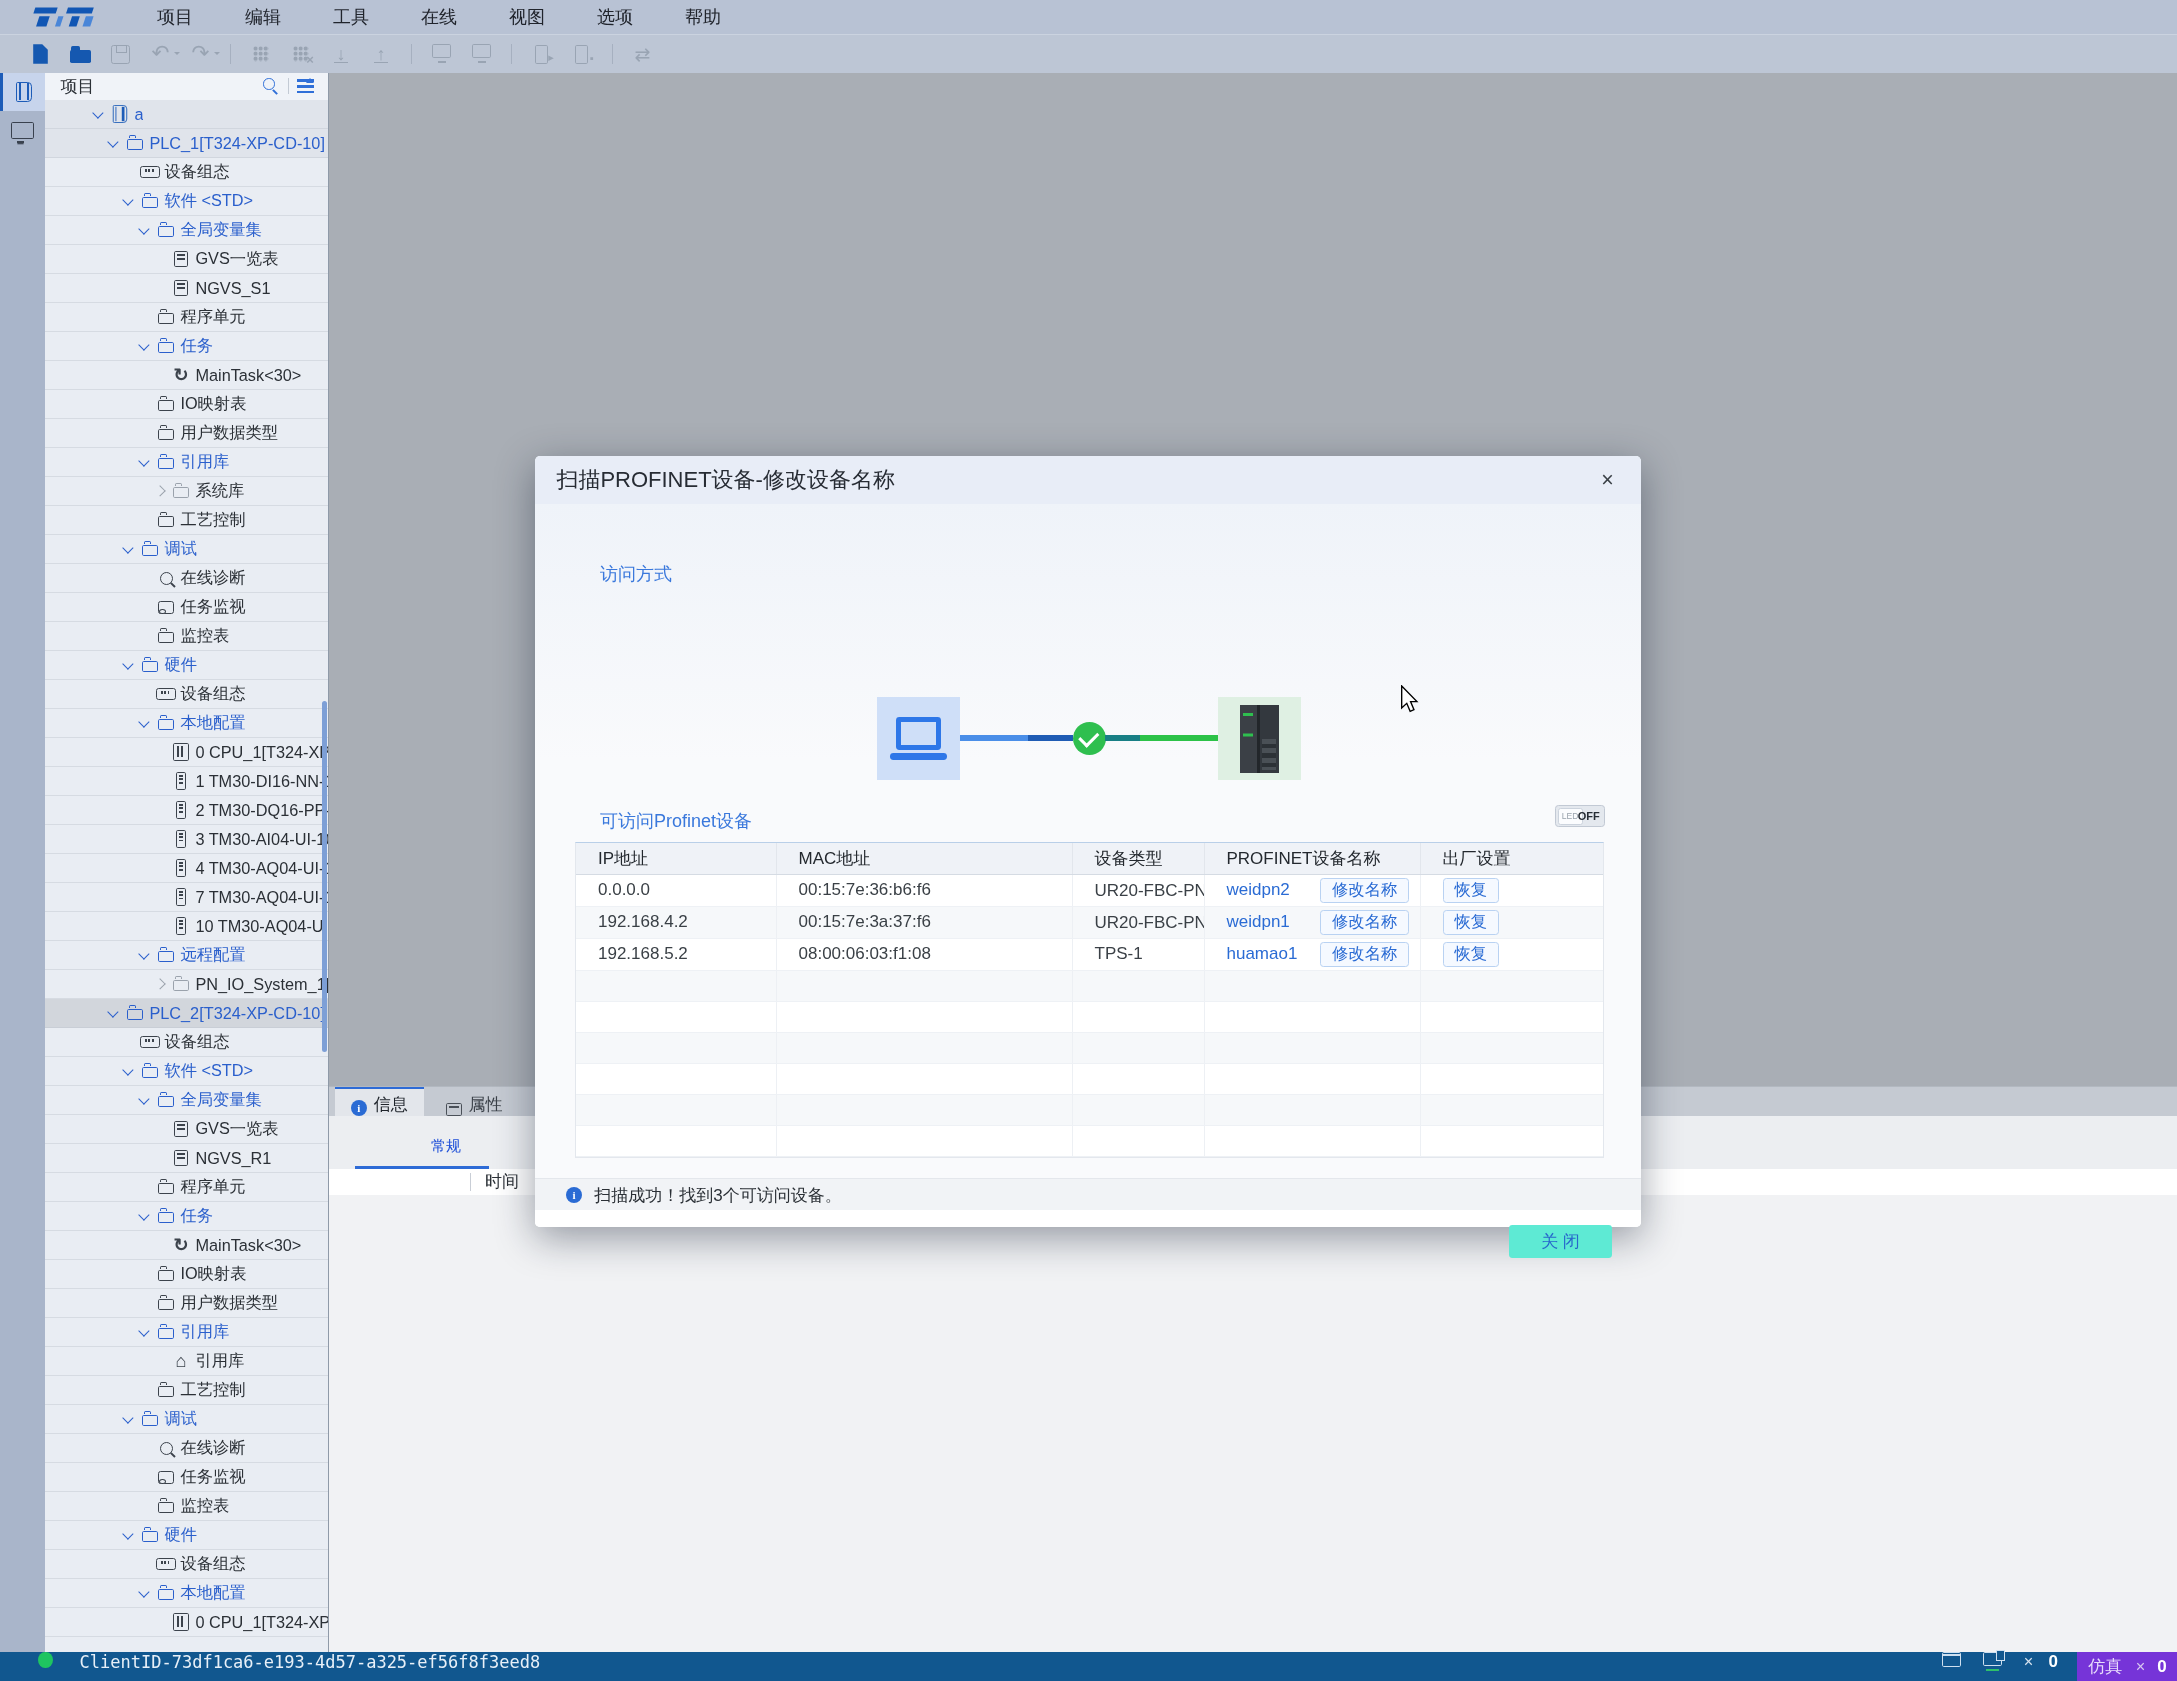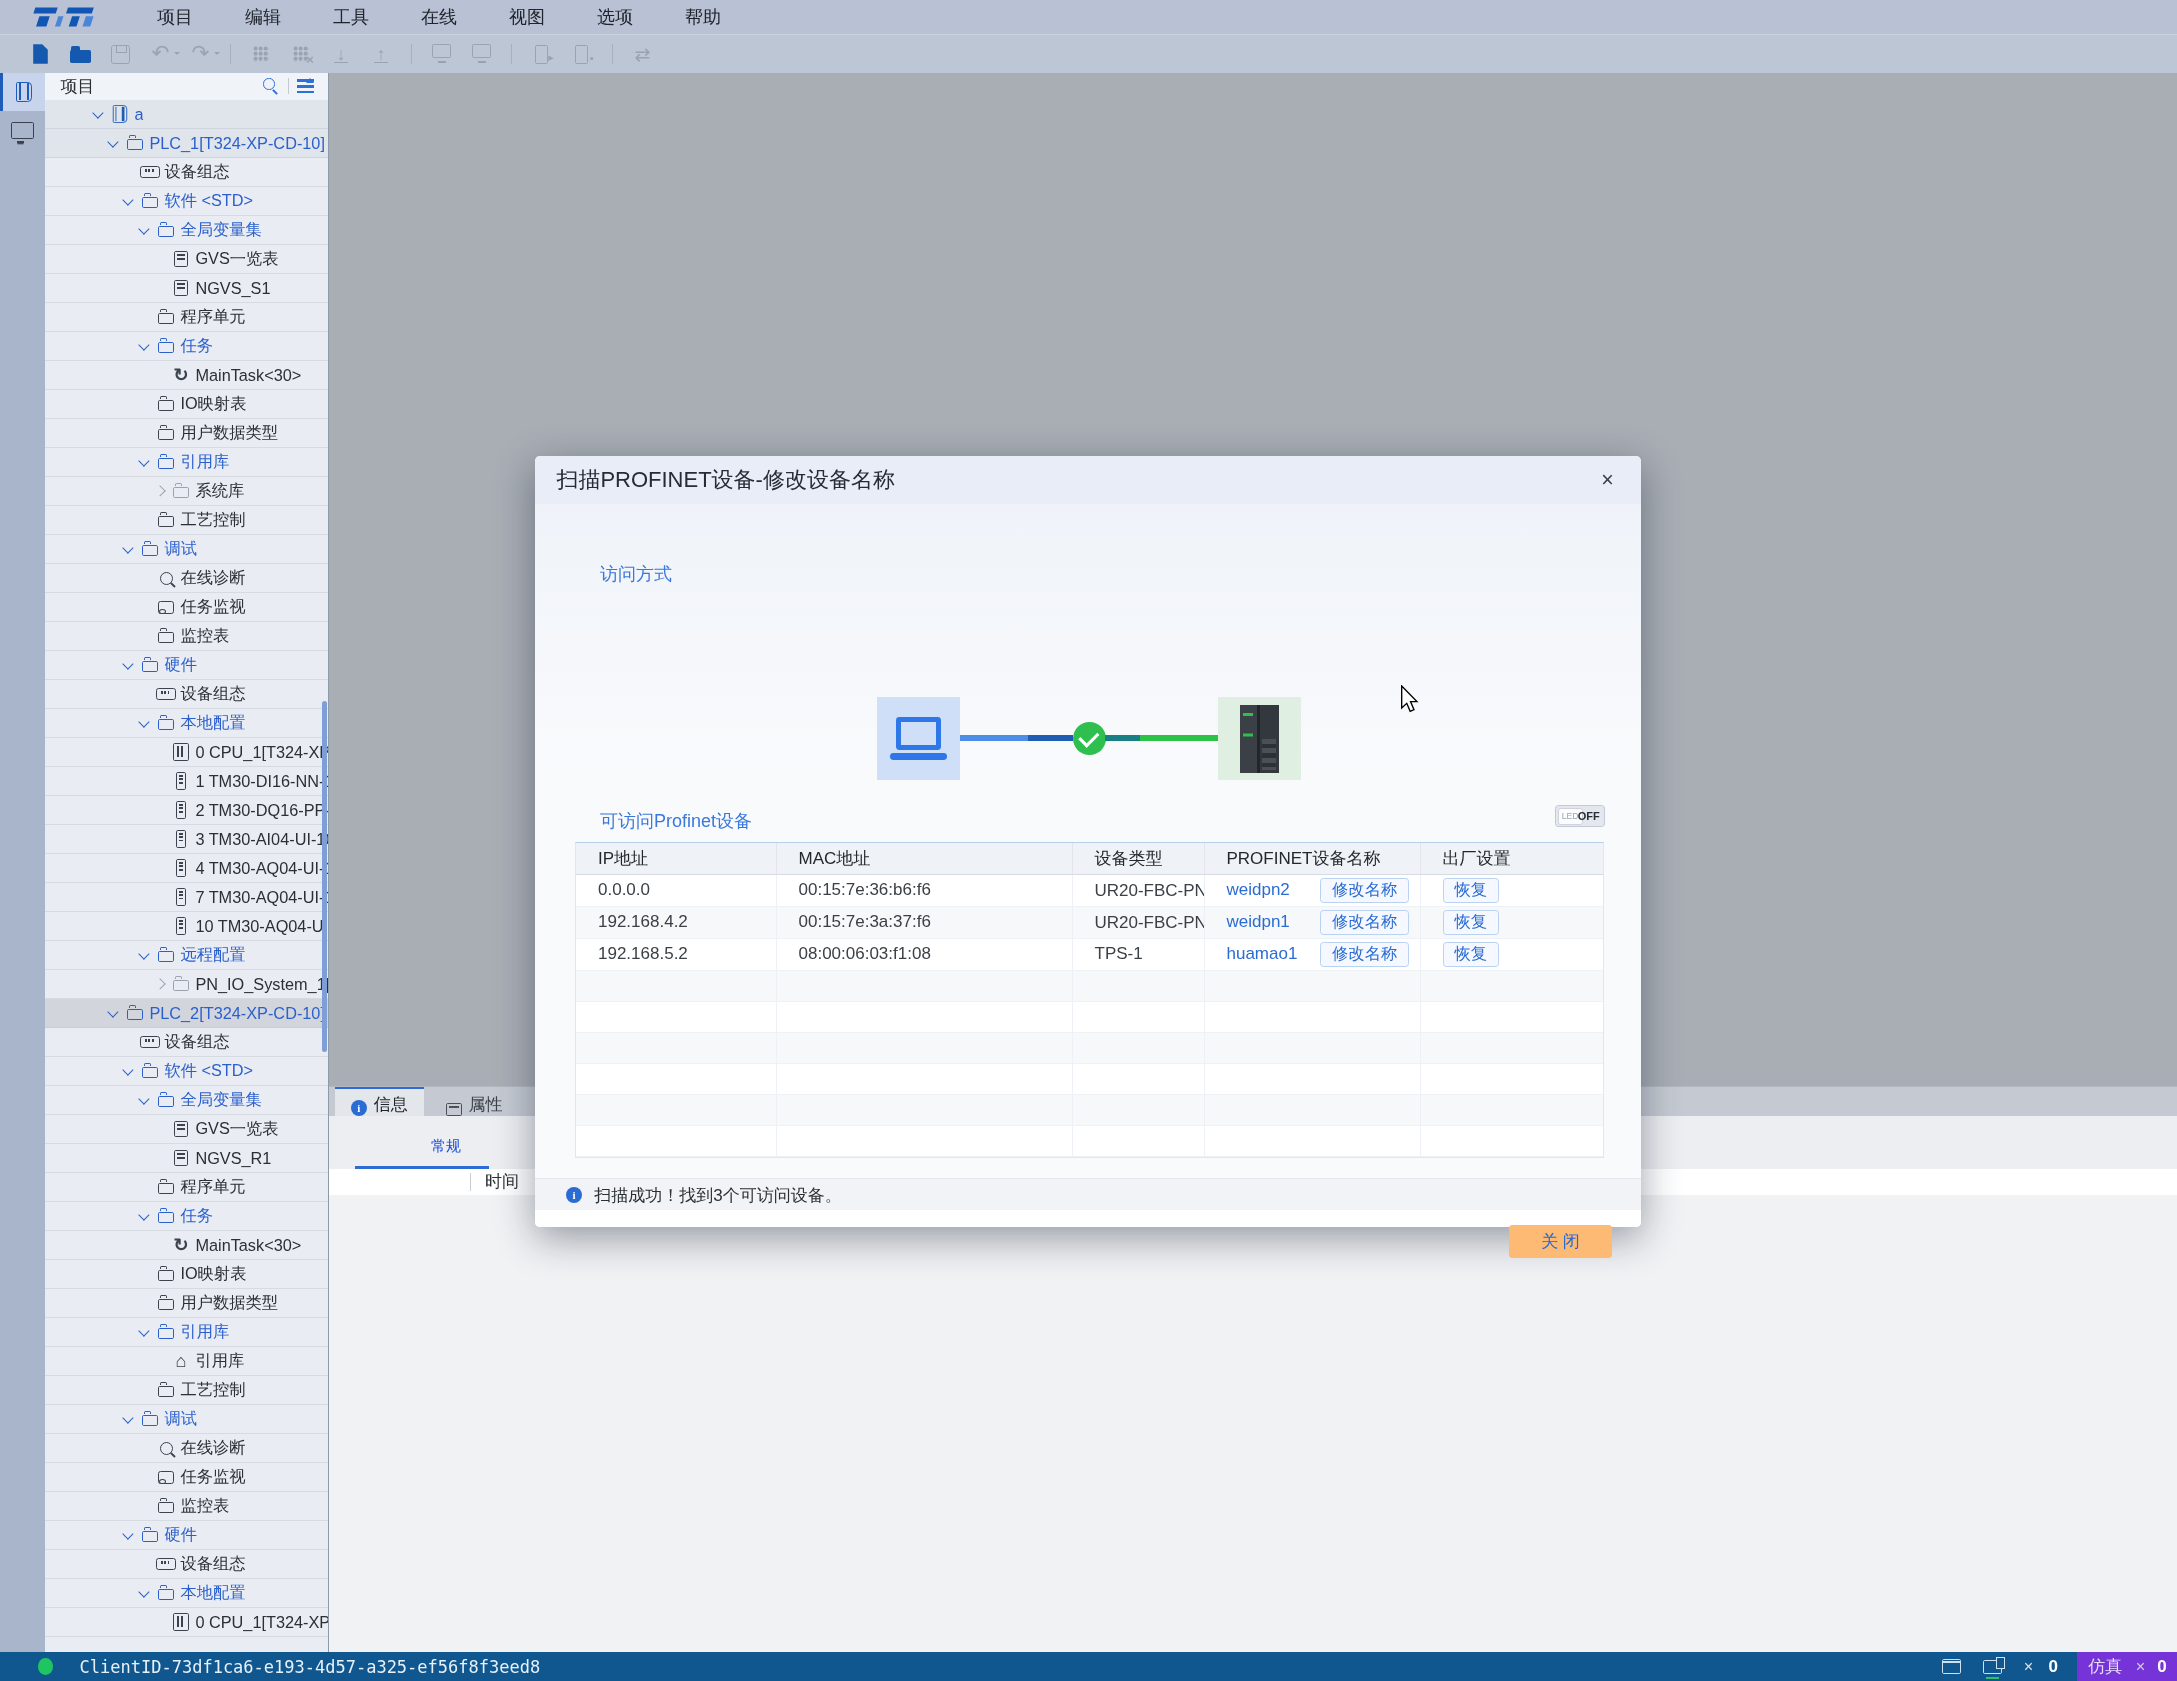--- a/index.html
+++ b/index.html
@@ -179,24 +179,24 @@
   .cell-flex{display:flex;align-items:center;height:31px;}
   .dlg-btn{font-size:16.3px;color:#2a6bd4;background:#f5f9ff;border:0.9px solid #b9d2f2;border-radius:3.4px;
       height:25px;padding:0 11px;font-family:"Liberation Sans",sans-serif;cursor:default;}
   .rename-btn{margin-left:auto;margin-right:10.3px;}
   
   #dlg-info-strip{position:absolute;left:0;right:0;top:674px;height:32px;background:#f1f3f6;
       border-top:0.9px solid #e4e7ec;border-bottom:0.9px solid #e4e7ec;display:flex;align-items:center;}
   #dlg-info-strip .info-badge{margin-left:31px;}
   #dlg-status-text{font-size:17px;color:#2b3036;margin-left:12px;}
   #dlg-footer{position:absolute;left:0;right:0;top:706px;bottom:0;background:#fff;border-radius:0 0 5.1px 5.1px;}
-  #dlg-close-btn{position:absolute;right:29px;top:15.4px;width:103px;height:33px;background:#fdba74;border:none;
+  #dlg-close-btn{position:absolute;right:29px;top:15.4px;width:103px;height:33px;background:#5eead4;border:none;
       border-radius:3.4px;font-size:17px;color:#2767cc;font-family:"Liberation Sans",sans-serif;cursor:default;}
   
-  #statusbar{position:absolute;left:0;bottom:0;width:100%;height:29px;background:#11578f;display:flex;align-items:center;z-index:30;}
+  #statusbar{position:absolute;left:0;bottom:0;width:100%;height:29px;background:#11578f;display:flex;z-index:30;}
   #sb-dot{width:14.6px;height:16.3px;border-radius:50%;background:#1fc560;margin-left:38px;flex:none;}
   #sb-client{font-family:"DejaVu Sans Mono",monospace;font-size:17px;color:#e8f0f8;margin-left:27px;flex:1;}
   .sb-win-ic{width:17px;height:13px;border:1.7px solid #cfe0f0;border-radius:1.7px;position:relative;flex:none;}
   .sb-win-ic::before{content:"";position:absolute;left:0;right:0;top:0.9px;height:2.6px;background:#cfe0f0;}
   .sb-dev-ic{width:16.3px;height:12px;border:1.7px solid #cfe0f0;border-radius:1.7px;position:relative;flex:none;margin-left:22px;}
   .sb-dev-ic::after{content:"";position:absolute;right:-4.3px;top:-3.4px;width:6.8px;height:9.4px;background:#11578f;border:1.7px solid #cfe0f0;}
   .sb-dev-ic::before{content:"";position:absolute;left:1.7px;bottom:-6px;width:13px;height:1.7px;background:#2fc06a;}
   .sb-x{font-size:16.3px;color:#d8e4f0;margin-left:22px;}
   .sb-n{font-size:17px;color:#ffffff;font-weight:bold;margin-left:15.4px;}
   #sb-sim{height:29px;width:101px;background:#7634d8;display:flex;align-items:center;justify-content:center;margin-left:19px;}

